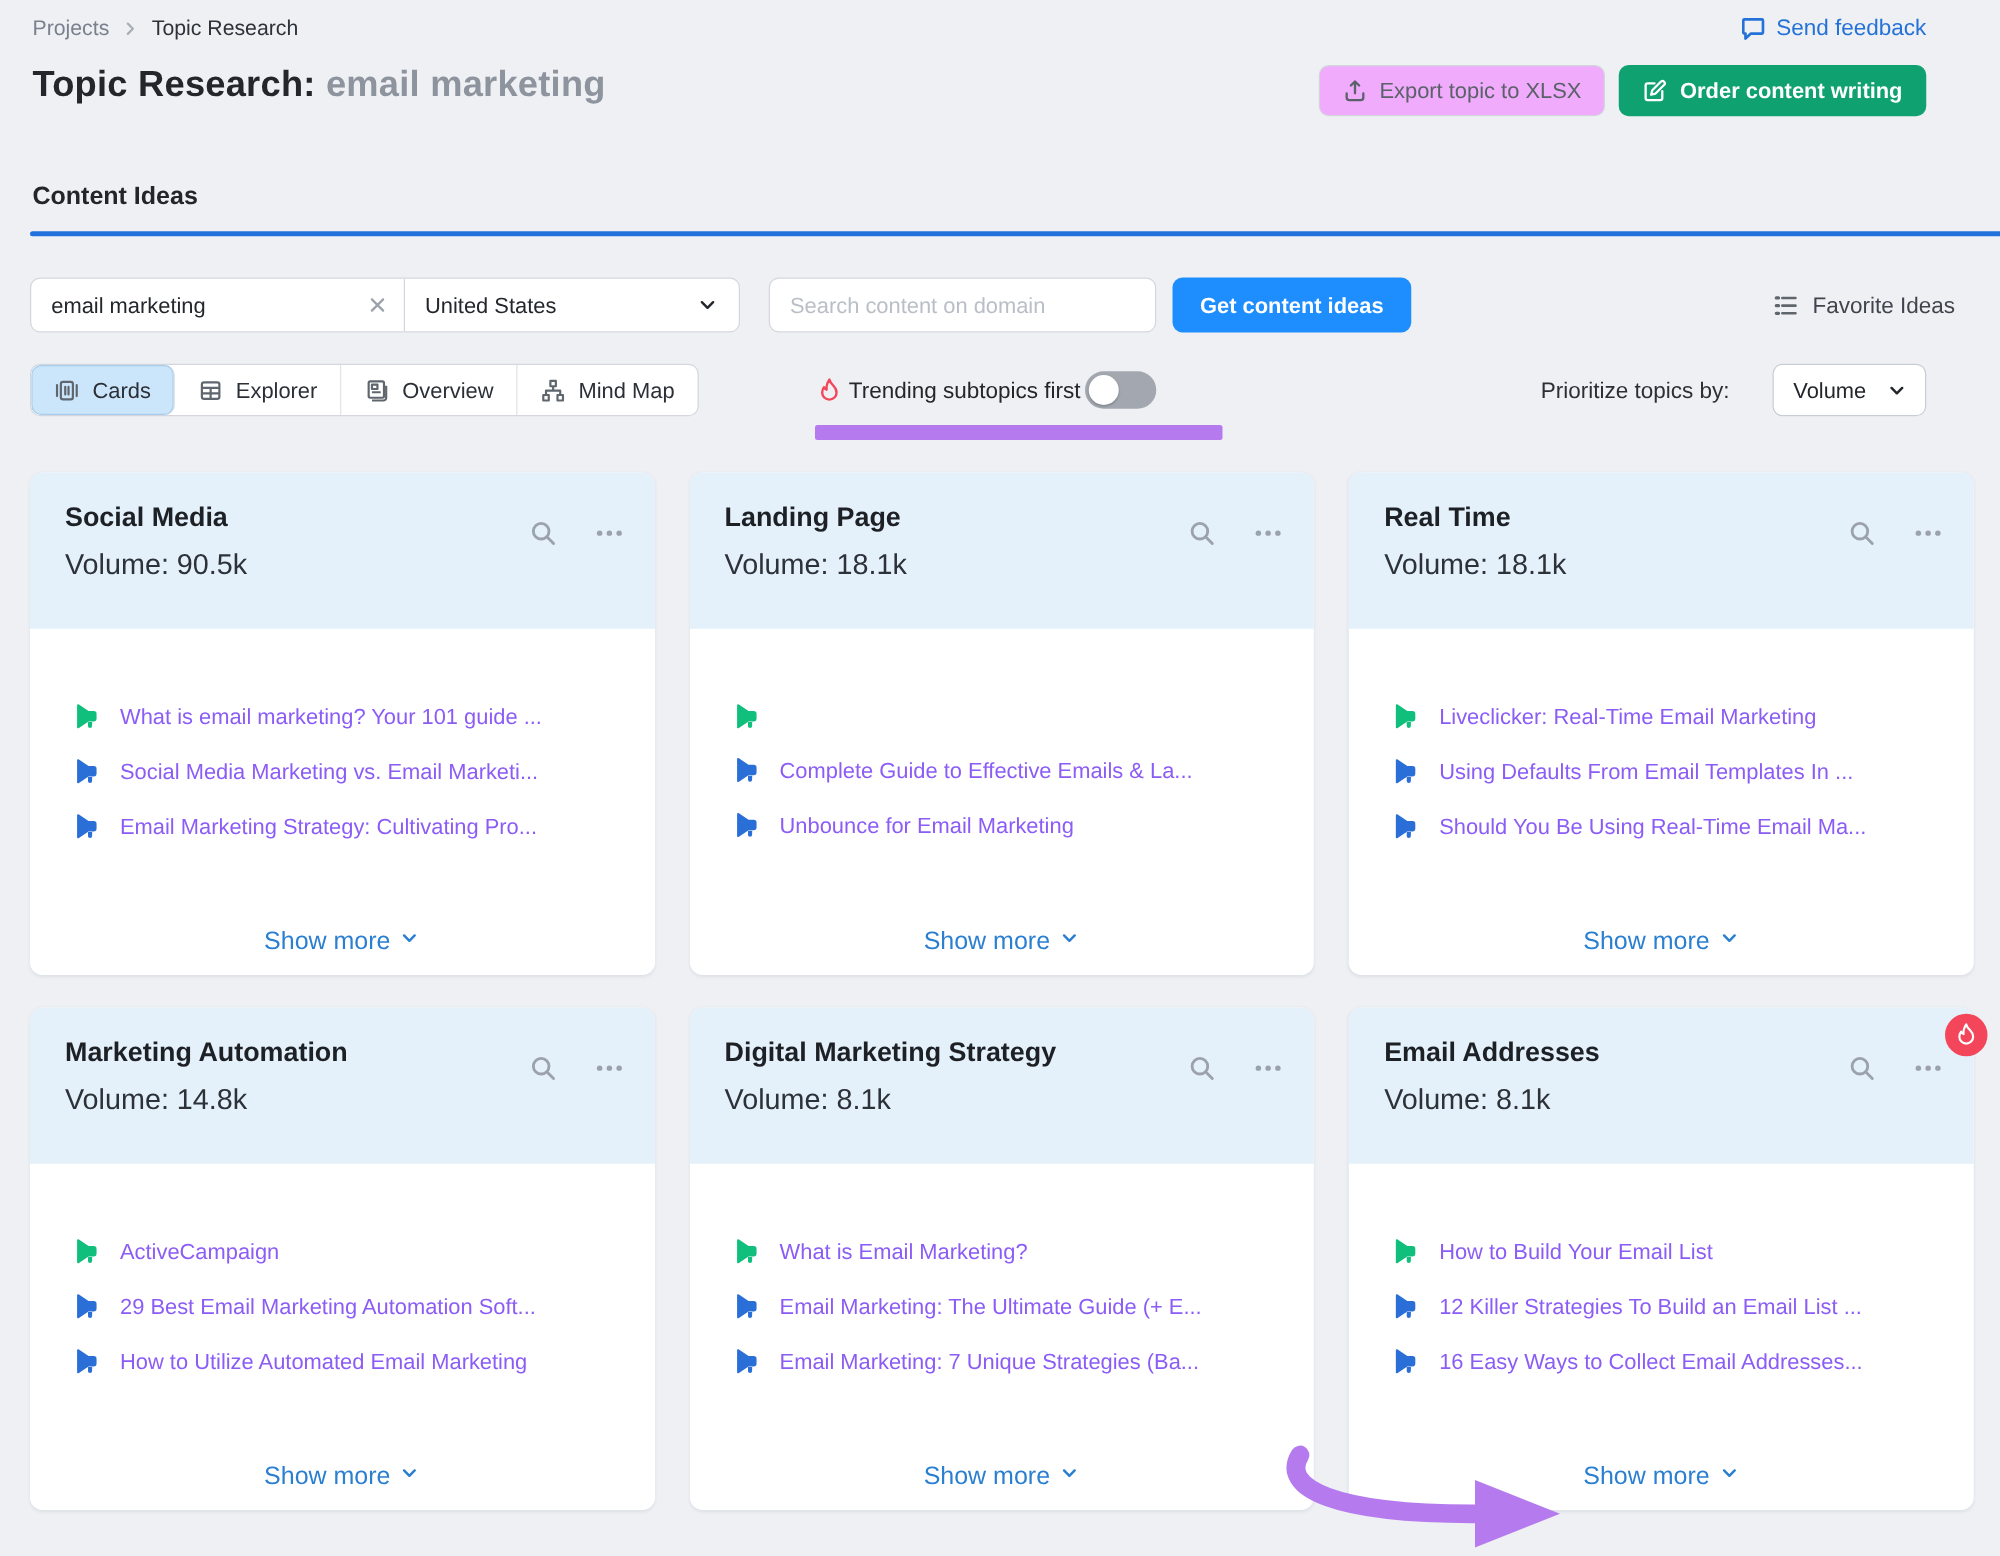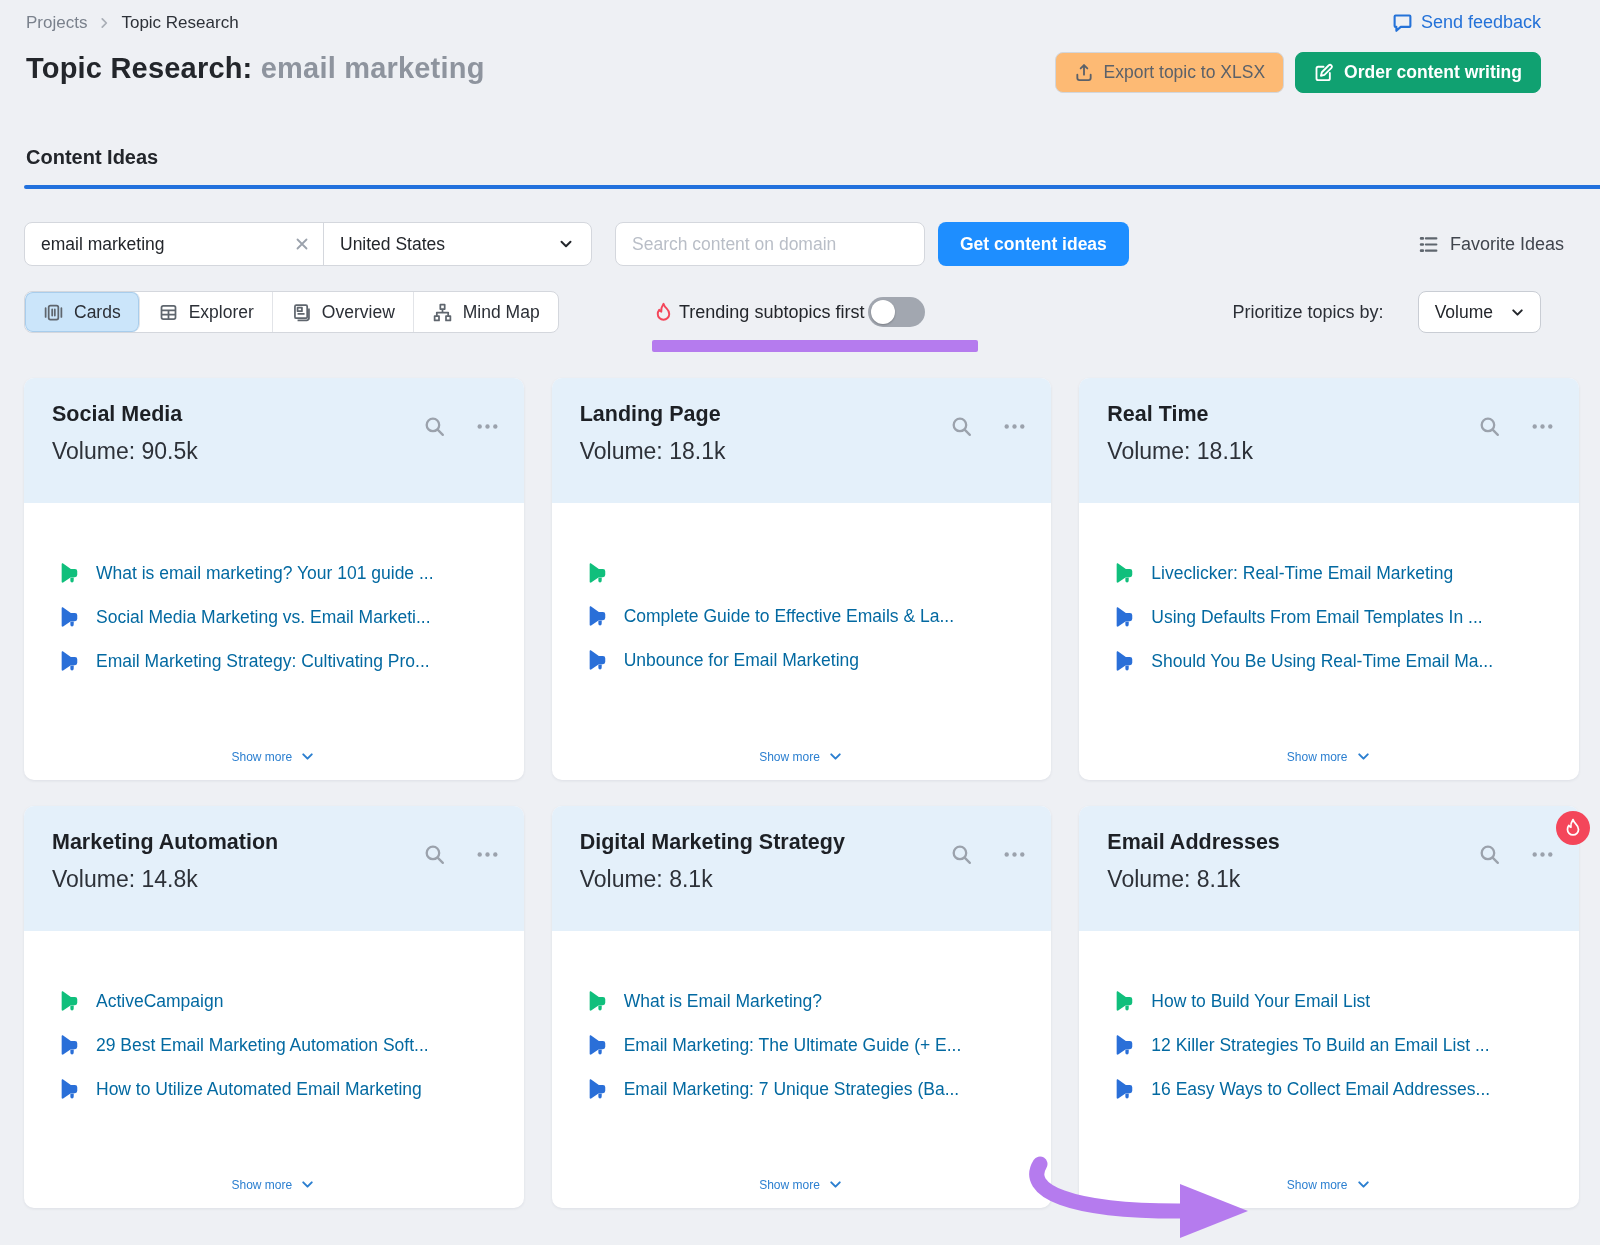--- a/index.html
+++ b/index.html
@@ -24,21 +24,21 @@
     font-size:18px; cursor:pointer; }
 
   
   .title-row { position:absolute; top:52px; left:26px; right:59px;
     display:flex; align-items:flex-start; justify-content:space-between; }
   h1 { font-size:29px; font-weight:700; letter-spacing:.2px; }
   h1 .query { color:#8e949e; }
   .title-actions { display:flex; gap:11px; }
   .btn { display:flex; align-items:center; gap:10px; height:41px; padding:0 18px;
     border-radius:8px; font-size:17.5px; cursor:pointer; white-space:nowrap; }
-  .btn-gray { background:#fdba74; border:1px solid #d2d6db; color:#5b6169;justify-content:space-between; }
+  .btn-gray { background:#f0abfc; border:1px solid #d2d6db; color:#5b6169;justify-content:space-between; }
   .btn-green { background:#10a171; border:1px solid #10a171; color:#fff; font-weight:600; }
 
   
   .tabs { position:absolute; top:146px; left:26px; right:0; height:42px;
     display:flex; gap:37px; border-bottom:1px solid #e2e4e8;flex-direction:column; }
   .tab { font-size:20px; font-weight:600; color:#22252a; position:relative;
     cursor:pointer; padding-bottom:18px; }
   .tab.active::after { content:""; position:absolute; left:-2px; right:-2px; bottom:-2px;
     height:4px; background:#2271dd; border-radius:2px; }
 
@@ -94,27 +94,27 @@
     box-shadow:0 1px 3px rgba(30,40,60,.08); }
   .card-head { background:#e4f0fa; border-radius:10px 10px 0 0; height:125px;
     padding:24px 24px 0 28px; position:relative; }
   .card-title { font-size:21.5px; font-weight:700; color:#1d2025; }
   .card-volume { font-size:23px; color:#2d3138; margin-top:11px; }
   .head-icons { position:absolute; right:24px; top:36px; display:flex; gap:28px;
     color:#9ba2ac; align-items:center; }
   .head-icons .icon-btn { cursor:pointer; }
   .card-body { position:relative; height:277px; padding:58px 20px 0 34px; }
   .hl-item { display:flex; align-items:flex-start; gap:16px; margin-bottom:20px;
-    font-size:17.5px; color:#0369a1; line-height:24px; cursor:pointer; }
+    font-size:17.5px; color:#8b5cf6; line-height:24px; cursor:pointer; }
   .hl-icon { flex:0 0 22px; margin-top:1px; }
   .hl-icon[data-color="green"] { color:#10bf7c; }
   .hl-icon[data-color="blue"]  { color:#2a6fd8; }
   .show-more { position:absolute; left:0; right:0; bottom:15px; text-align:center; }
-  .show-more span { display:inline-flex; align-items:center; gap:7px;
-    color:#2b7fd0; font-size:12px; cursor:pointer; }
+  .show-more span { display:inline-flex; gap:7px;
+    color:#2b7fd0; font-size:20px; cursor:pointer; }
 
   
   .fire-badge { position:absolute; top:5px; right:-11px; width:34px; height:34px;
     background:#f4465a; border-radius:50%; display:flex; align-items:center;
     justify-content:center; color:#fff; z-index:3; }
 
   
   .annot-arrow { position:absolute; left:1018px; top:1156px; width:238px; height:92px;
     pointer-events:none; z-index:4; }
 </style>

